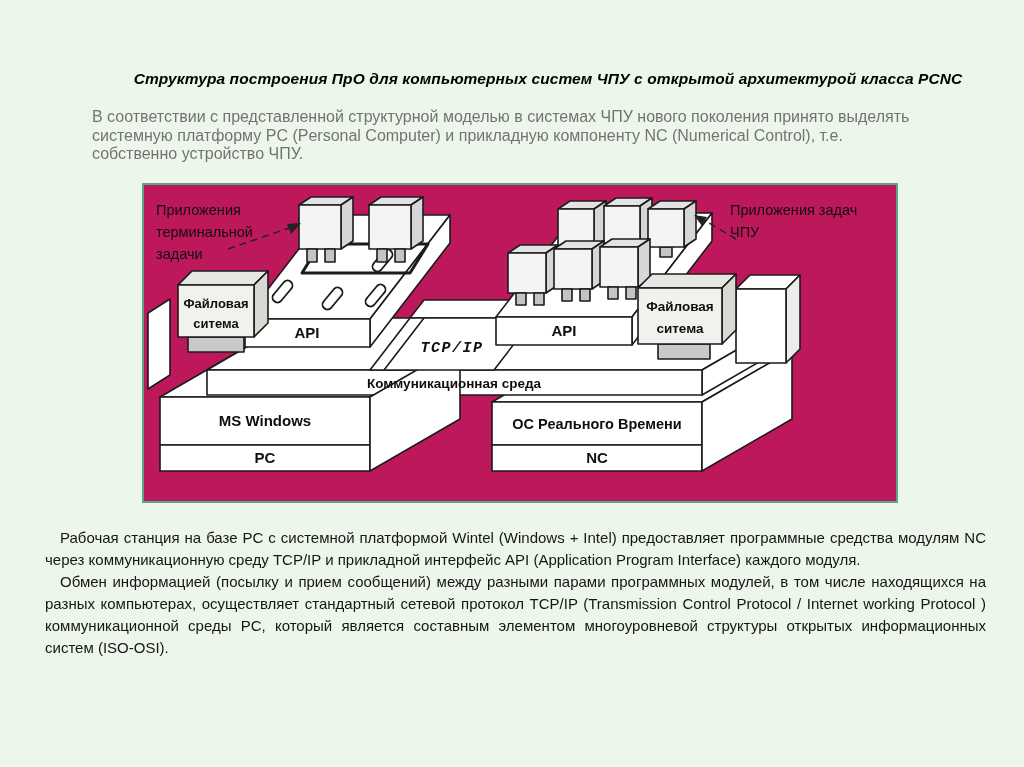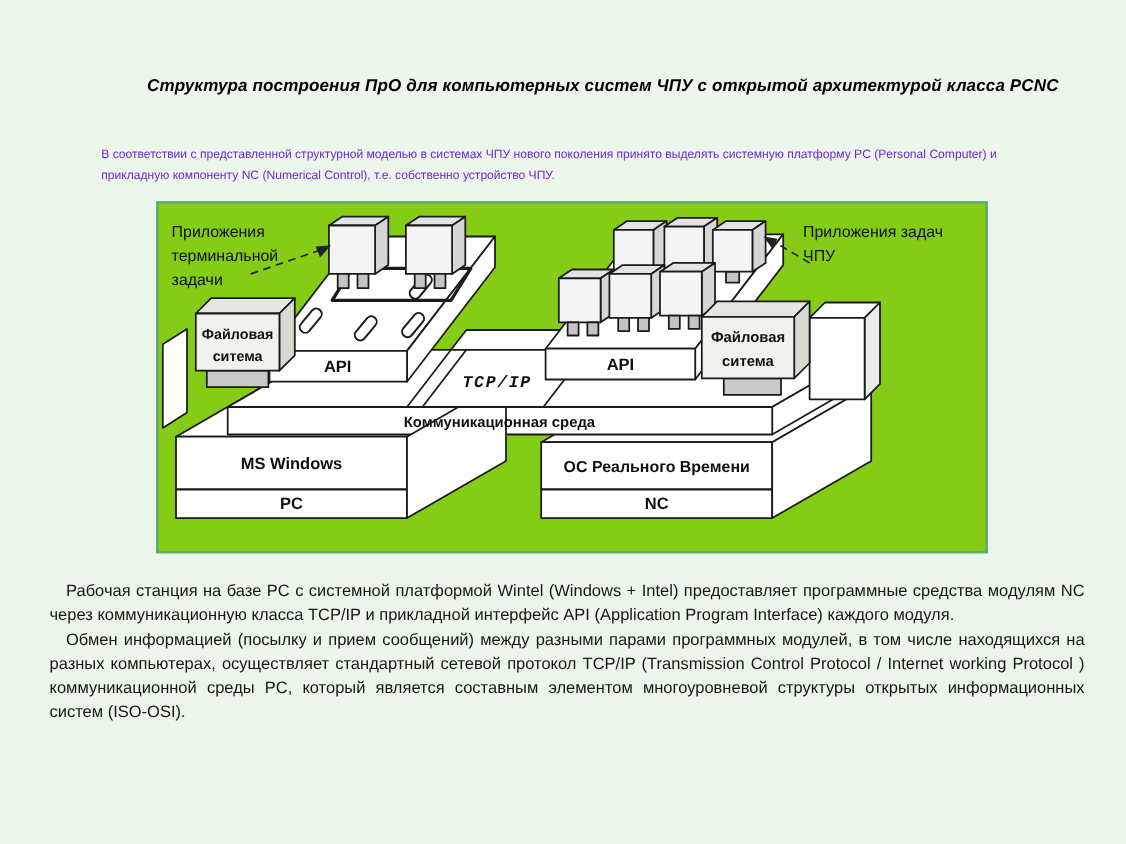--- a/index.html
+++ b/index.html
@@ -1,23 +1,23 @@
 <!DOCTYPE html>
 <html><head>
 <meta charset="utf-8">
 <style>
   html,body{margin:0;padding:0;}
   body{font-family:"Liberation Sans",sans-serif;background:#dfe8dc;}
   .page{position:relative;width:1024px;height:767px;background:#edf6ea;overflow:hidden;}
   .page-title{position:absolute;left:0;top:70px;width:1024px;text-align:center;
     font-size:15.5px;font-weight:bold;font-style:italic;color:#000;letter-spacing:.1px;padding-left:36px;}
-  .intro{position:absolute;left:92px;top:108px;width:838px;font-size:11px;
-    line-height:18.5px;color:#6d28d9;margin-top:24px;}
+  .intro{position:absolute;left:92px;top:108px;width:838px;font-size:16px;
+    line-height:18.5px;color:#737373;}
   .diagram-frame{position:absolute;left:142px;top:183px;width:752px;height:316px;
-    background:#84cc16;border:2px solid #5ea487;}
+    background:#be185d;border:2px solid #5ea487;}
   .diagram-frame svg{display:block;}
   .bodytext{position:absolute;left:45px;top:527px;width:941px;font-size:15px;
     line-height:22px;color:#161616;text-align:justify;}
   .bodytext p{margin:0;text-indent:15px;}
   svg text{fill:#0f0f0f;}
   .lbl{font-family:"Liberation Sans",sans-serif;font-weight:bold;}
   .callout{font-family:"Liberation Sans",sans-serif;font-weight:normal;font-size:14.5px;}
   .tcp{font-family:"Liberation Mono",monospace;font-style:italic;font-weight:600;
     font-size:15px;letter-spacing:1.5px;}
 </style>
@@ -192,17 +192,17 @@
         <text class="lbl" font-size="15" text-anchor="middle" x="121" y="241">MS Windows</text>
         <text class="lbl" font-size="15" text-anchor="middle" x="121" y="278">PC</text>
 
         <text class="lbl" font-size="14.5" text-anchor="middle" x="453" y="244">ОС Реального Времени</text>
         <text class="lbl" font-size="15" text-anchor="middle" x="453" y="278">NC</text>
       </g>
     </svg>
   </div>
 
   <div class="bodytext">
-    <p>Рабочая станция на базе PC с системной платформой Wintel (Windows + Intel) предоставляет программные средства модулям NC через коммуникационную класса TCP/IP и прикладной интерфейс API (Application Program Interface) каждого модуля.</p>
+    <p>Рабочая станция на базе PC с системной платформой Wintel (Windows + Intel) предоставляет программные средства модулям NC через коммуникационную среду TCP/IP и прикладной интерфейс API (Application Program Interface) каждого модуля.</p>
     <p>Обмен информацией (посылку и прием сообщений) между разными парами программных модулей, в том числе находящихся на разных компьютерах, осуществляет стандартный сетевой протокол TCP/IP (Transmission Control Protocol / Internet working Protocol ) коммуникационной среды PC, который является составным элементом многоуровневой структуры открытых информационных систем (ISO-OSI).</p>
   </div>
 
 </div>
 
 </body></html>

